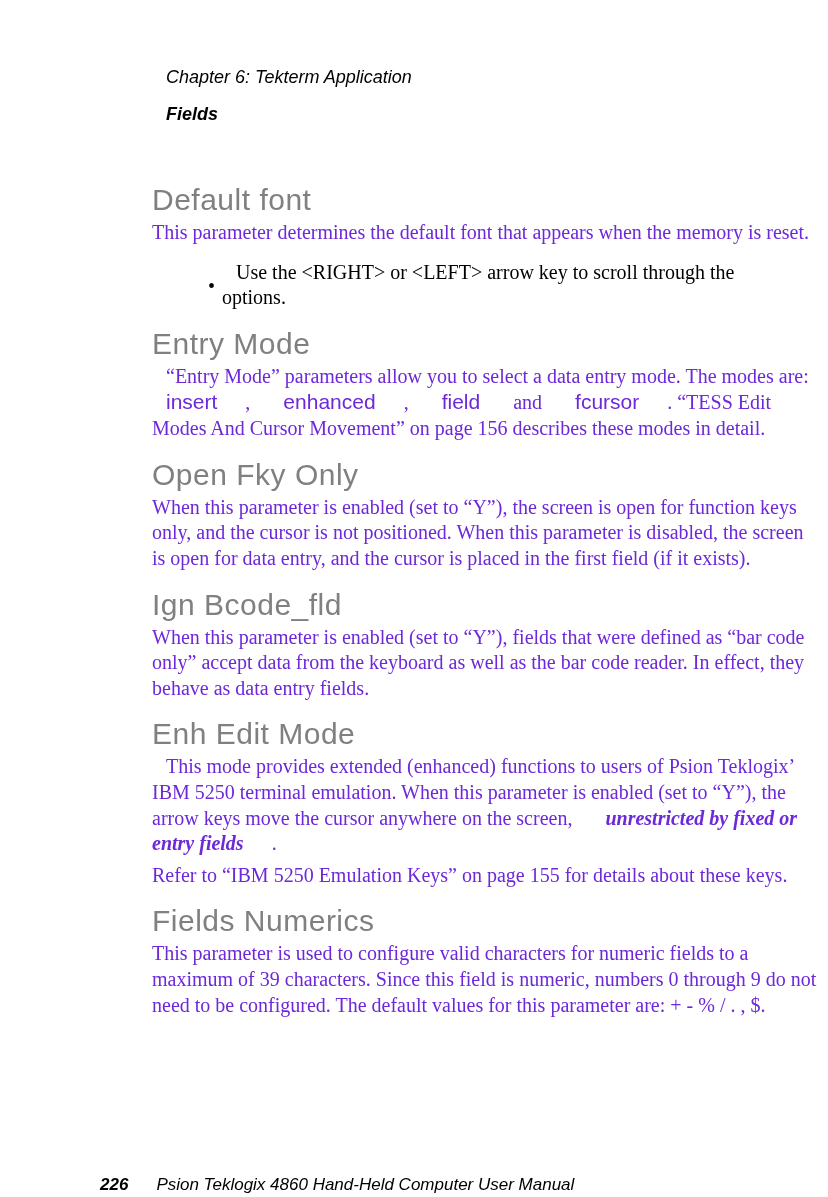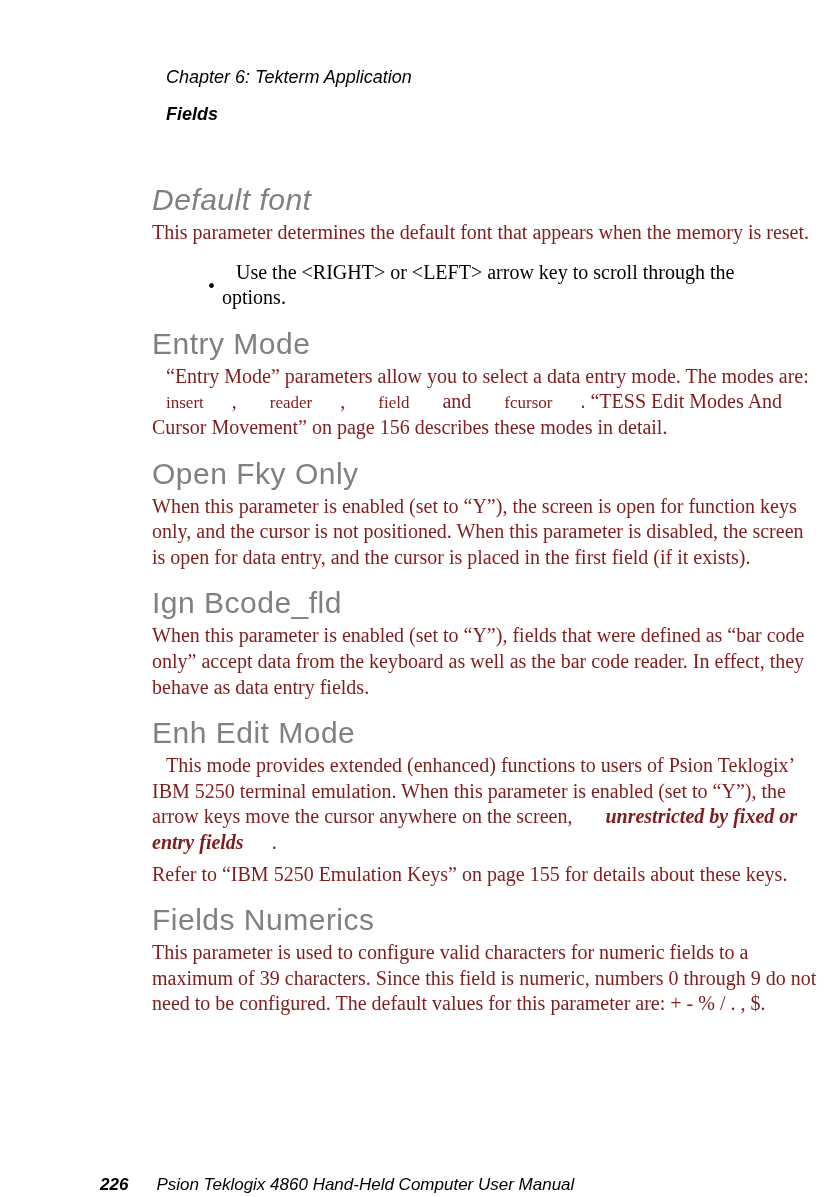--- a/index.html
+++ b/index.html
@@ -28,30 +28,30 @@
   .content { padding-top: 44px; }
   .h2 {
     font-family: Arial, Helvetica, sans-serif;
     font-weight: 300;
     font-size: 30px;
     letter-spacing: 0.5px;
     color: #808080;
     margin: 16px 0 4px 0;
     line-height: 1.1;
   }
-  .h2.first { margin-top: 0; font-style: italic; }
+  .h2.first { margin-top: 0; }
   .para {
     font-size: 20px;
     line-height: 1.28;
-    color: #7f1d1d;
+    color: #6d28d9;
     margin: 2px 0 6px 0;
   }
   .mono {
-    font-family: Liberation Serif, serif;
-    font-size: 17px;
+    font-family: Liberation Sans, sans-serif;
+    font-size: 21px;
   }
   .bi { font-weight: bold; font-style: italic; }
   ul.bullets {
     list-style: none;
     margin: 4px 0 10px 0;
   }
   ul.bullets li {
     position: relative;
     padding-left: 56px;
     font-size: 20px;
@@ -95,21 +95,21 @@
     <p class="para">This parameter determines the default font that appears when the memory is reset.</p>
     <ul class="bullets">
       <li>
         <span class="dot">•</span>
         <span>Use the &lt;RIGHT&gt; or &lt;LEFT&gt; arrow key to scroll through the options.</span>
       </li>
     </ul>
 
     <h2 class="h2">Entry Mode</h2>
     <p class="para">
-      <span>“Entry Mode” parameters allow you to select a data entry mode. The modes are: </span><span class="mono">insert</span><span>, </span><span class="mono">reader</span><span>, </span><span class="mono">field</span><span> and </span><span class="mono">fcursor</span><span>. “TESS Edit Modes And Cursor Movement” on page 156 describes these modes in detail.</span>
+      <span>“Entry Mode” parameters allow you to select a data entry mode. The modes are: </span><span class="mono">insert</span><span>, </span><span class="mono">enhanced</span><span>, </span><span class="mono">field</span><span> and </span><span class="mono">fcursor</span><span>. “TESS Edit Modes And Cursor Movement” on page 156 describes these modes in detail.</span>
     </p>
 
     <h2 class="h2">Open Fky Only</h2>
     <p class="para">When this parameter is enabled (set to “Y”), the screen is open for function keys only, and the cursor is not positioned. When this parameter is disabled, the screen is open for data entry, and the cursor is placed in the first field (if it exists).</p>
 
     <h2 class="h2">Ign Bcode_fld</h2>
     <p class="para">When this parameter is enabled (set to “Y”), fields that were defined as “bar code only” accept data from the keyboard as well as the bar code reader. In effect, they behave as data entry fields.</p>
 
     <h2 class="h2">Enh Edit Mode</h2>
     <p class="para">

